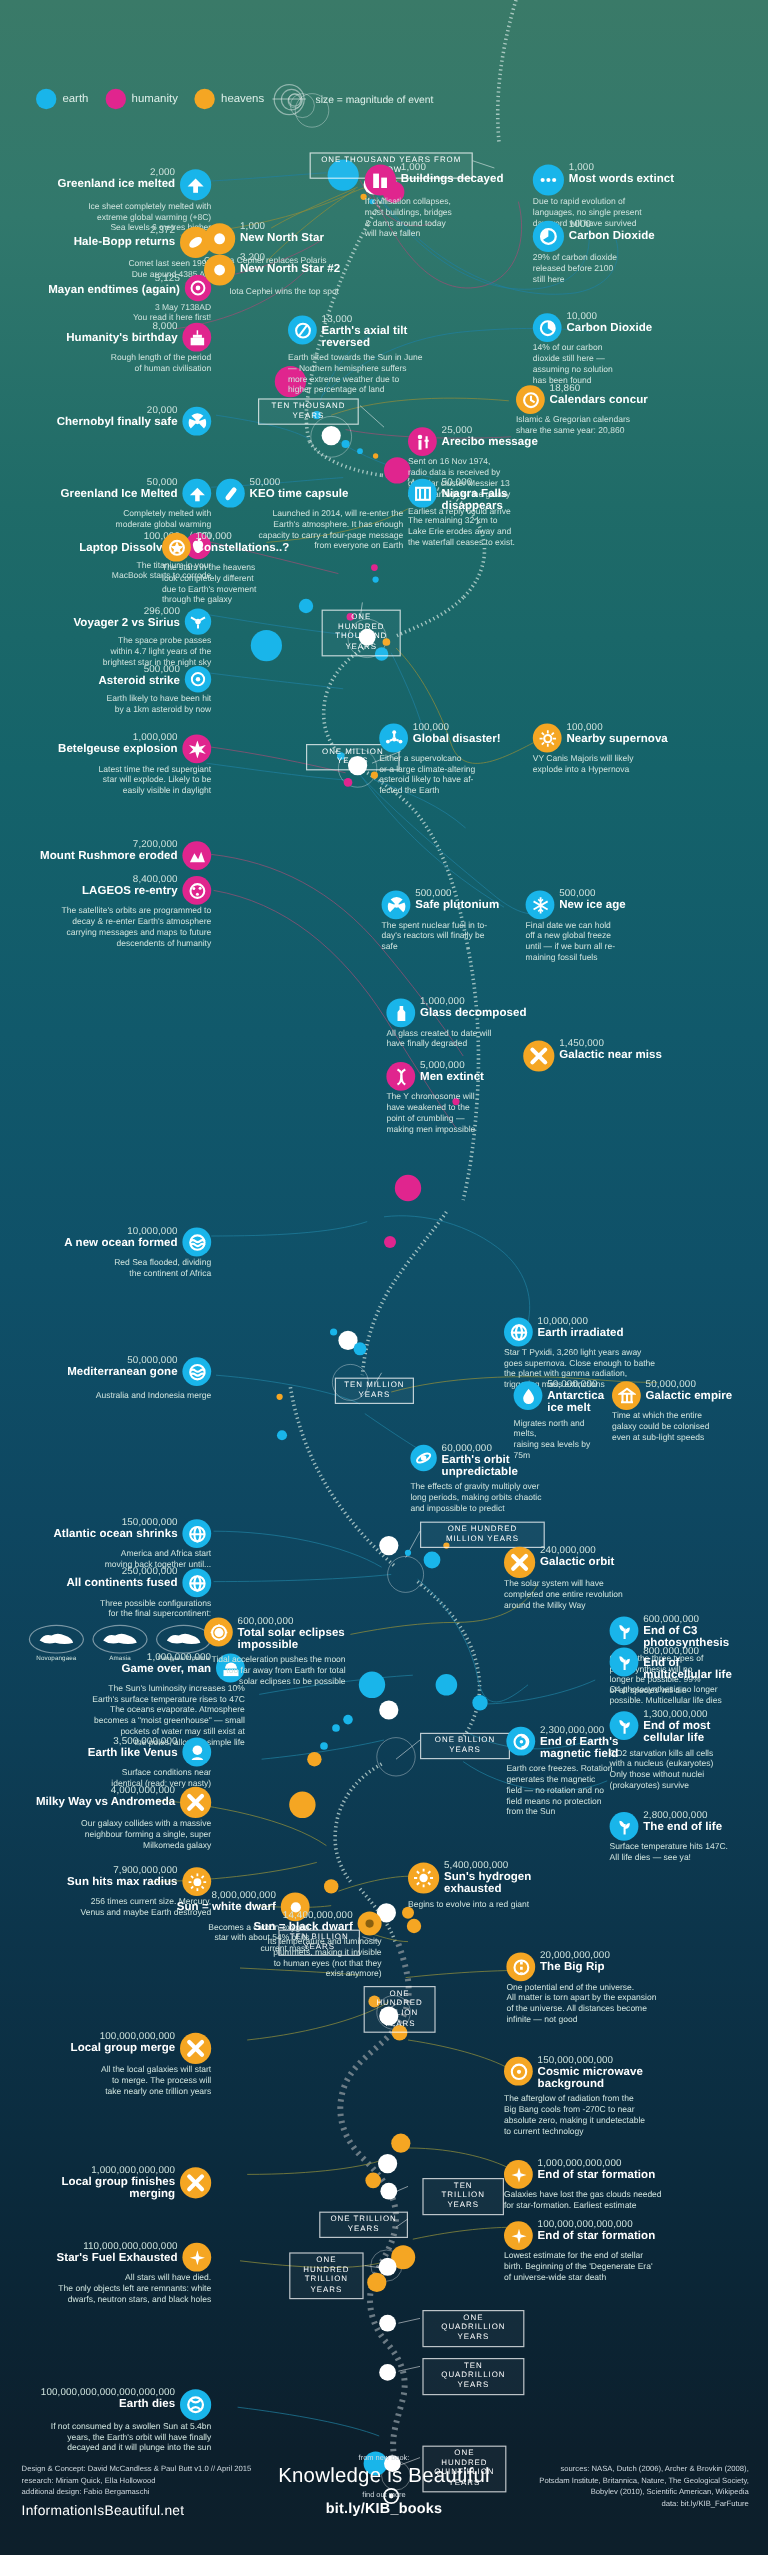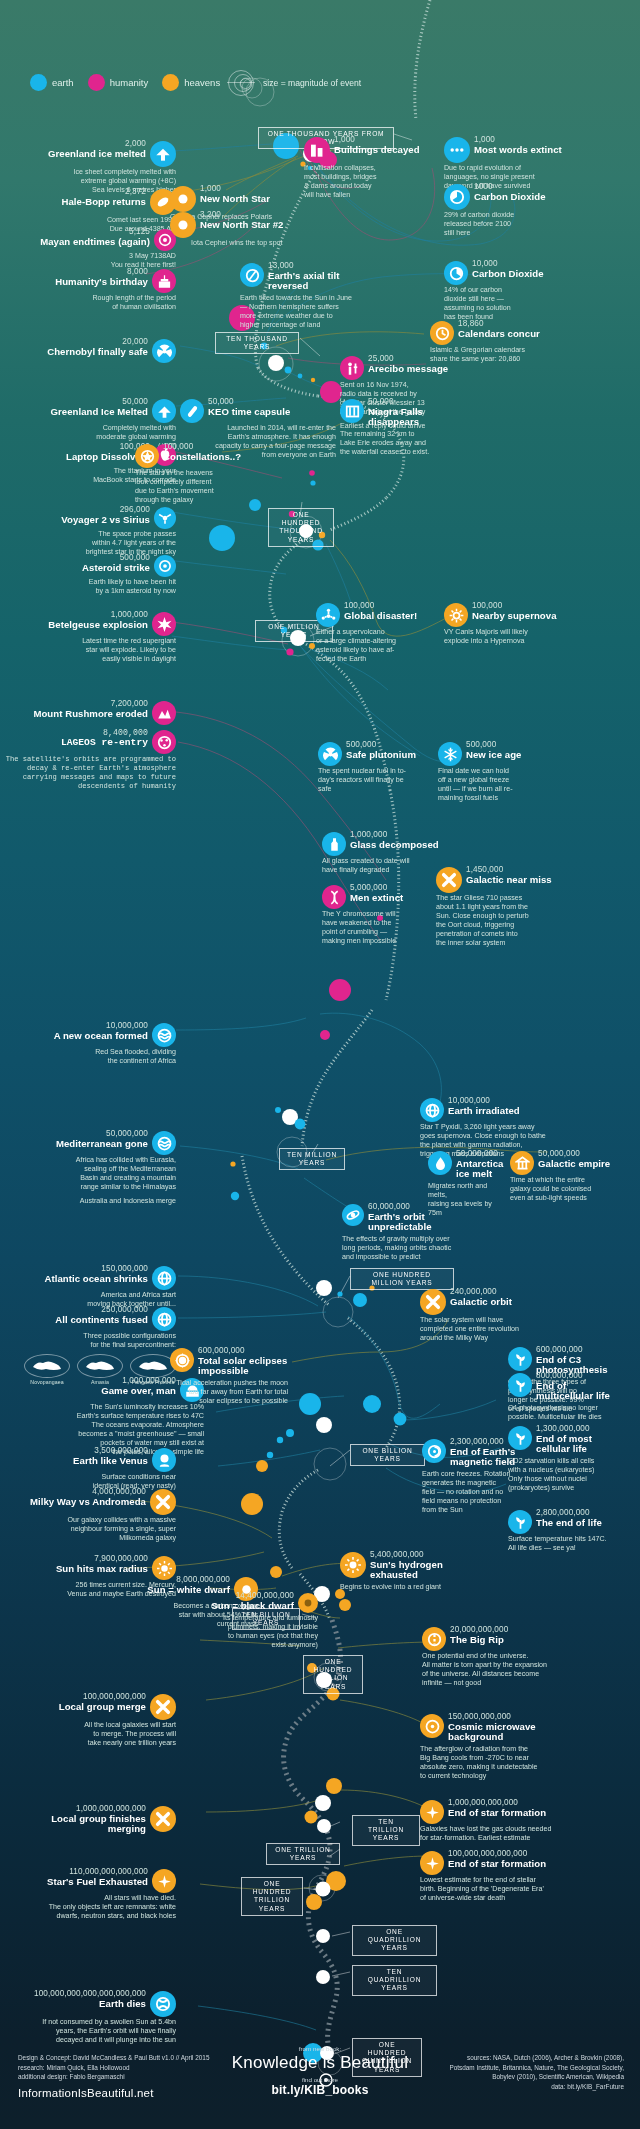--- a/index.html
+++ b/index.html
@@ -509,21 +509,21 @@
             <div class="yr">7,200,000</div>
             <div class="ttl" style="white-space: pre-line;">Mount Rushmore eroded</div>
           </span>
           <span class="ic" style="width: 24px; height: 24px; background: rgb(224, 37, 142);">
             <svg width="15" height="15" viewBox="0 0 12 12">
               <path d="M1 10 L4 4 L6.5 8 L8.5 3 L11 10 Z" fill="#fff"></path>
             </svg>
           </span>
         </div>
       </div>
-      <div class="ev r" style="left: 0px; top: 729px; width: 176px; font-family: Liberation Mono, monospace;">
+      <div class="ev r" style="left: 0px; top: 729px; width: 176px;">
         <div class="hd">
           <span class="txtwrap">
             <div class="yr">8,400,000</div>
             <div class="ttl" style="white-space: pre-line;">LAGEOS re-entry</div>
           </span>
           <span class="ic" style="width: 24px; height: 24px; background: rgb(224, 37, 142);">
             <svg width="15" height="15" viewBox="0 0 12 12">
               <circle cx="6" cy="6" r="4.6" stroke="#fff" fill="none" stroke-width="1.4"></circle>
               <circle cx="3.6" cy="4.4" r="1" fill="#fff"></circle>
               <circle cx="7.8" cy="4.2" r="1" fill="#fff"></circle>
@@ -560,24 +560,20 @@
             <div class="ttl" style="white-space: pre-line;">Mediterranean gone</div>
           </span>
           <span class="ic" style="width: 24px; height: 24px; background: rgb(25, 181, 234);">
             <svg width="15" height="15" viewBox="0 0 12 12">
               <circle cx="6" cy="6" r="4.8" stroke="#fff" fill="none" stroke-width="1.4"></circle>
               <path d="M1.4 5 Q3 3.6 4.6 5 T7.8 5 T11 5" stroke="#fff" fill="none" stroke-width="1.4"></path>
               <path d="M1.4 7.6 Q3 6.2 4.6 7.6 T7.8 7.6 T11 7.6" stroke="#fff" fill="none" stroke-width="1.4"></path>
             </svg>
           </span>
         </div>
-        <div class="dsc" style="white-space: pre-line;">Africa has collided with Eurasia,
-sealing off the Mediterranean
-Basin and creating a mountain
-range similar to the Himalayas</div>
         <div class="dsc2" style="white-space: pre-line;">Australia and Indonesia merge</div>
       </div>
       <div class="ev r" style="left: 0px; top: 1265px; width: 176px;">
         <div class="hd">
           <span class="txtwrap">
             <div class="yr">150,000,000</div>
             <div class="ttl" style="white-space: pre-line;">Atlantic ocean shrinks</div>
           </span>
           <span class="ic" style="width: 24px; height: 24px; background: rgb(25, 181, 234);">
             <svg width="15" height="15" viewBox="0 0 12 12">
@@ -1096,26 +1092,20 @@
           <span class="ic" style="width: 26px; height: 26px; background: rgb(245, 166, 35);">
             <svg width="16" height="16" viewBox="0 0 12 12">
               <path d="M2 2 L10 10 M10 2 L2 10" stroke="#fff" stroke-width="2.6" fill="none" stroke-linecap="round"></path>
             </svg>
           </span>
           <span class="txtwrap">
             <div class="yr">1,450,000</div>
             <div class="ttl" style="white-space: pre-line;">Galactic near miss</div>
           </span>
         </div>
-        <div class="dsc" style="white-space: pre-line;">The star Gliese 710 passes
-about 1.1 light years from the
-Sun. Close enough to perturb
-the Oort cloud, triggering
-penetration of comets into
-the inner solar system</div>
       </div>
       <div class="ev l" style="left: 322px; top: 884px; width: 120px;">
         <div class="hd">
           <span class="ic" style="width: 24px; height: 24px; background: rgb(224, 37, 142);">
             <svg width="15" height="15" viewBox="0 0 12 12">
               <path d="M3.4 1 C9 3.6 3.4 8.4 8.6 11 M8.6 1 C3 3.6 8.6 8.4 3.4 11" stroke="#fff" fill="none" stroke-width="1.4"></path>
             </svg>
           </span>
           <span class="txtwrap">
             <div class="yr">5,000,000</div>

